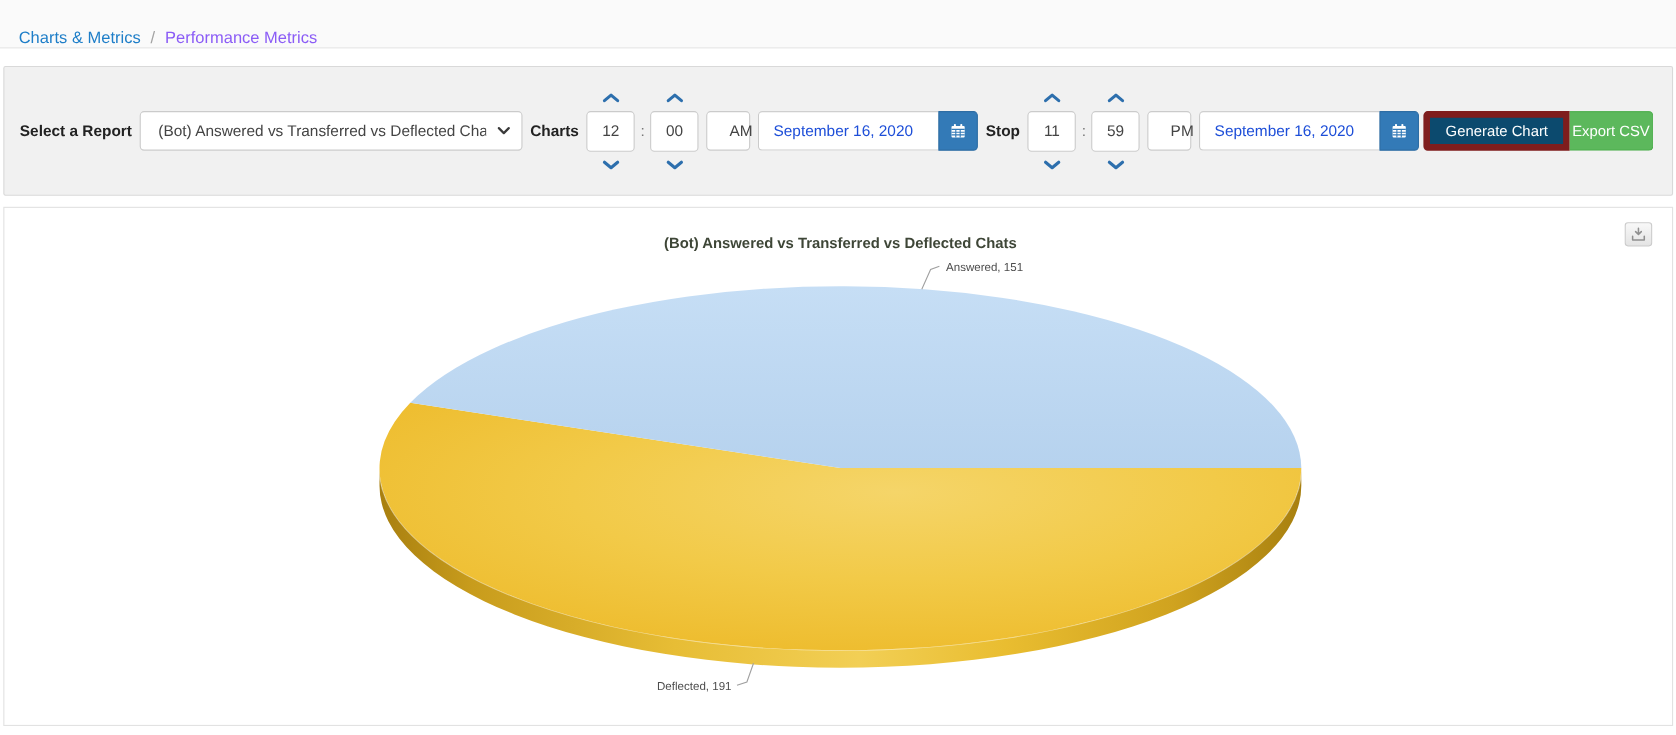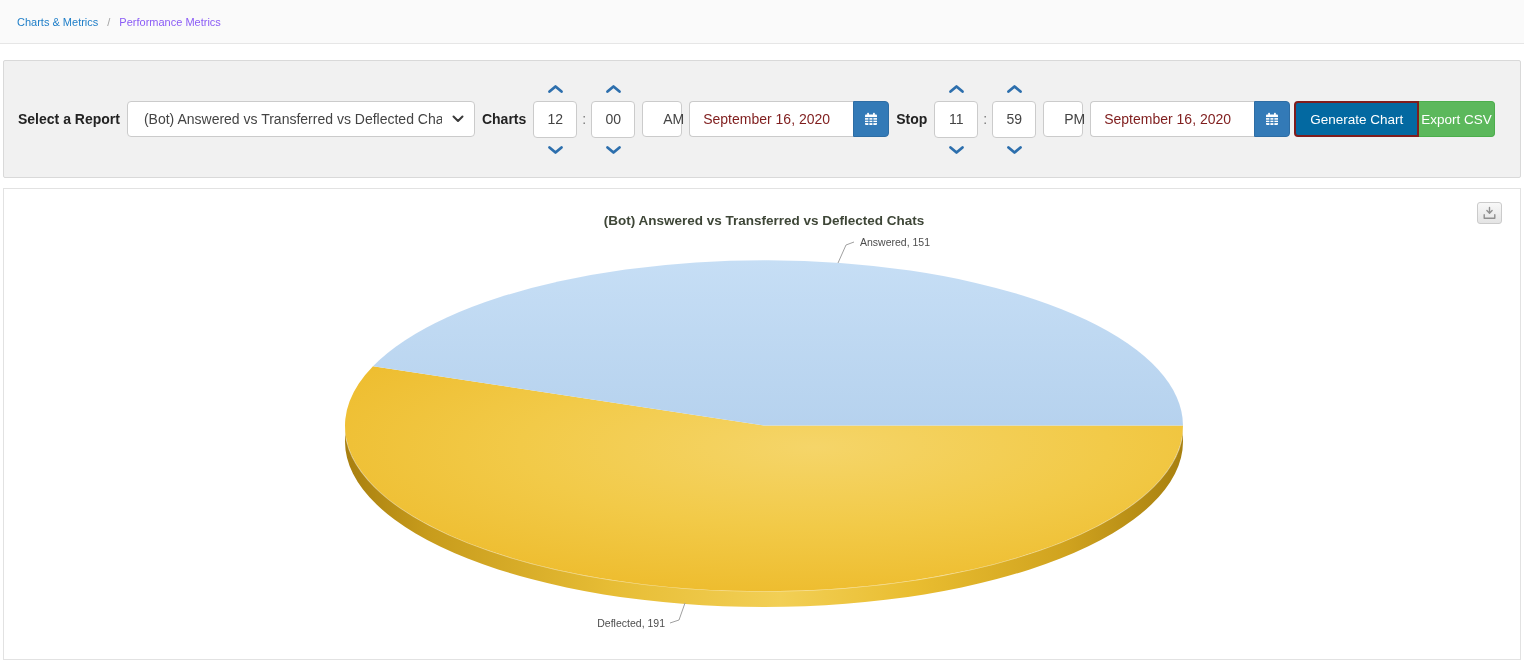--- a/index.html
+++ b/index.html
@@ -1,42 +1,42 @@
 <!DOCTYPE html>
 <html><head>
 <meta charset="utf-8">
 <style>
   * { box-sizing: border-box; margin: 0; padding: 0; }
   html, body { width: 1524px; height: 668px; background: #fff; font-family: "Liberation Sans", sans-serif; color: #333; overflow: hidden; }
 
   
-  .breadcrumb-bar { height: 44px; background: #fafafa; border-bottom: 1px solid #e6e6e6; display: flex; align-items: center; padding: 0 17px; font-size: 11px; gap: 9px; }
+  .breadcrumb-bar { height: 44px; background: #fafafa; border-bottom: 1px solid #e6e6e6; display: flex; align-items: flex-end; padding: 0 17px; font-size: 15px; gap: 9px; }
   .crumb-link { color: #1e7ec8; text-decoration: none; cursor: pointer; }
   .crumb-sep { color: #a3a3a3; }
   .crumb-current { color: #8b5cf6; }
 
   
   .toolbar { margin: 16px 3px 0; background: #f1f1f1; border: 1px solid #d9d9d9; border-radius: 2px; height: 118px; display: flex; align-items: center; padding: 0 12px 0 14px; gap: 7px; font-size: 14px; white-space: nowrap; }
   .tb-label { font-weight: bold; color: #222; }
   .select-wrap { position: relative; }
   select.report { appearance: none; -webkit-appearance: none; width: 348px; height: 36px; border: 1px solid #cbcbcb; border-radius: 4px; background: #fff; font: inherit; color: #444; padding: 0 32px 0 16px; cursor: pointer; }
   .select-chevron { position: absolute; right: 11px; top: 50%; transform: translateY(-50%); pointer-events: none; line-height: 0; }
 
   .time-col { display: flex; flex-direction: column; align-items: center; gap: 7px; }
   .step-btn { background: none; border: none; padding: 0; cursor: pointer; height: 10px; line-height: 0; }
   input.time { width: 44px; height: 37px; border: 1px solid #cbcbcb; border-radius: 4px; text-align: center; font: inherit; color: #444; background: #fff; }
   .colon { color: #777; margin: 0 -2px; }
   button.ampm { width: 40px; height: 36px; background: #fff; border: 1px solid #cbcbcb; border-radius: 4px; font: inherit; color: #444; cursor: pointer; padding-left: 20px; }
 
   .date-group { display: flex; }
-  input.date { width: 164px; height: 36px; border: 1px solid #cbcbcb; border-right: none; border-radius: 4px 0 0 4px; padding: 0 13px; font: inherit; color: #7f1d1d; background: #fff; }
+  input.date { width: 164px; height: 36px; border: 1px solid #cbcbcb; border-right: none; border-radius: 4px 0 0 4px; padding: 0 13px; font: inherit; color: #1d4ed8; background: #fff; }
   .cal-btn { width: 36px; height: 36px; background: #337ab7; border: 1px solid #2e6da4; border-radius: 0 4px 4px 0; display: flex; align-items: center; justify-content: center; cursor: pointer; line-height: 0; }
 
   .action-group { display: flex; margin-left: -3px; }
-  .btn-generate { height: 36px; padding: 0 14px; background: #0369a1; border: 2px solid #7f1d1d; color: #fff; font: inherit; font-size: 13.5px; border-radius: 4px 0 0 4px; cursor: pointer; }
+  .btn-generate { height: 36px; padding: 0 14px; background: #0c4a6e; border: 6px solid #7f1d1d; color: #fff; font: inherit; font-size: 13.5px; border-radius: 4px 0 0 4px; cursor: pointer; }
   .btn-export { height: 36px; padding: 0 2px; background: #5cb85c; border: 1px solid #4cae4c; border-left: none; color: #fff; font: inherit; font-size: 13.5px; border-radius: 0 4px 4px 0; cursor: pointer; }
 
   
   .chart-panel { margin: 10px 3px 0; border: 1px solid #e2e2e2; background: #fff; height: 472px; position: relative; }
   .chart-svg { position: absolute; inset: 0; width: 100%; height: 100%; }
   .chart-svg text { font-family: "Liberation Sans", sans-serif; }
   .chart-title-text { font-size: 13.5px; font-weight: bold; fill: #3e4637; }
   .callout-text { font-size: 10.5px; fill: #4d4d4d; }
   .callout-line { fill: none; stroke: #a0a0a0; stroke-width: 1; }
   .download-btn { position: absolute; top: 13px; right: 18px; width: 25px; height: 22px; background: linear-gradient(#f8f8f8, #e4e4e4); border: 1px solid #cbcbcb; border-radius: 3px; display: flex; align-items: center; justify-content: center; cursor: pointer; padding: 0; line-height: 0; }

